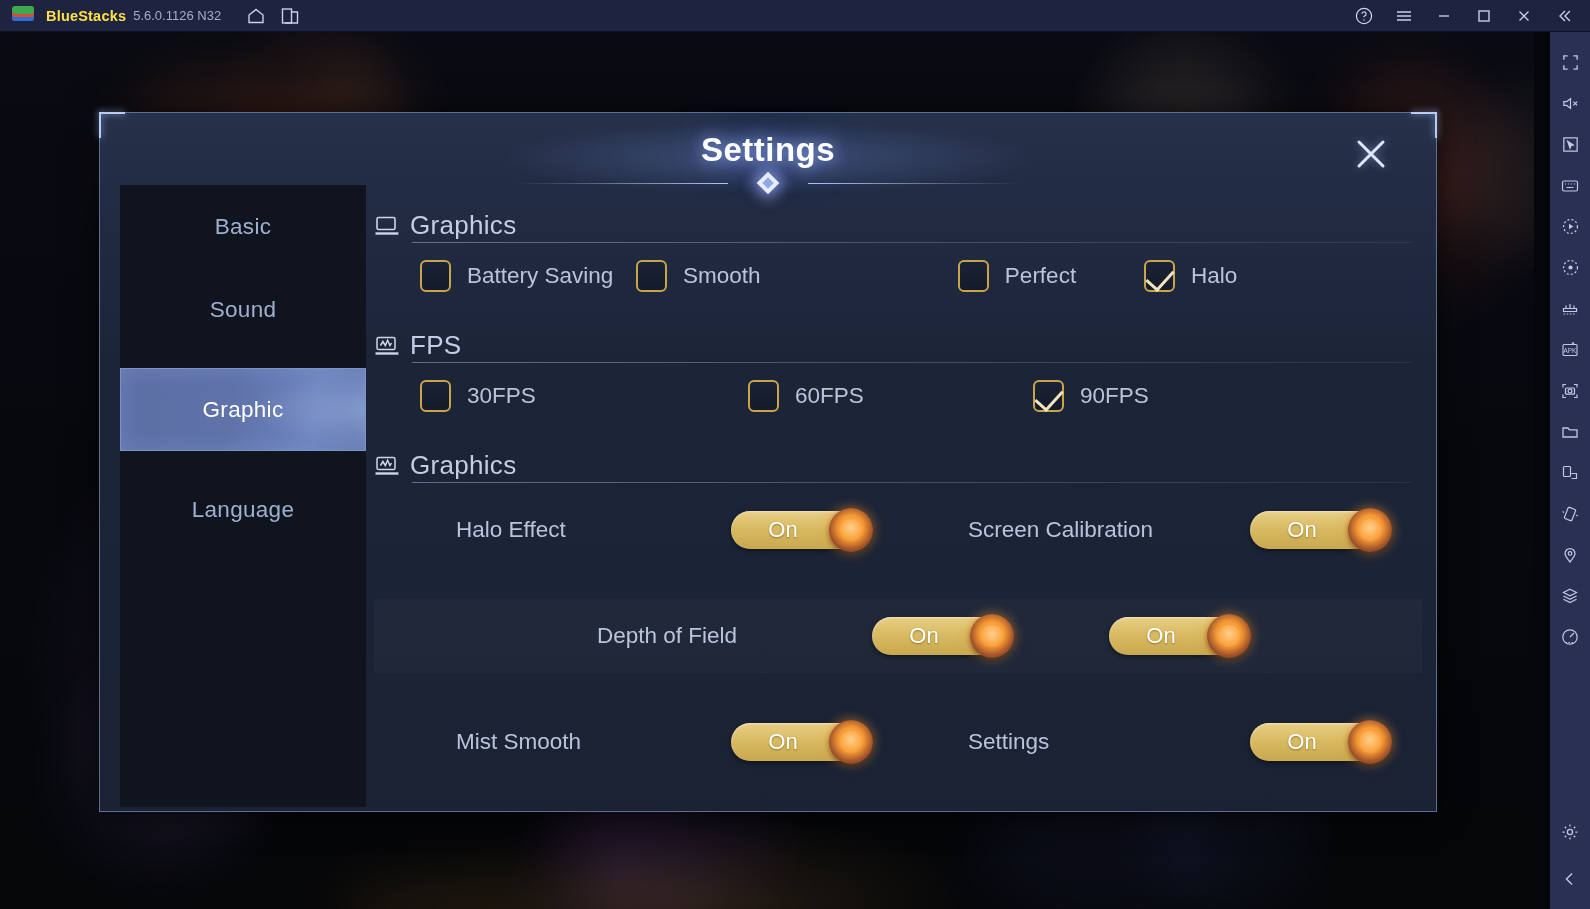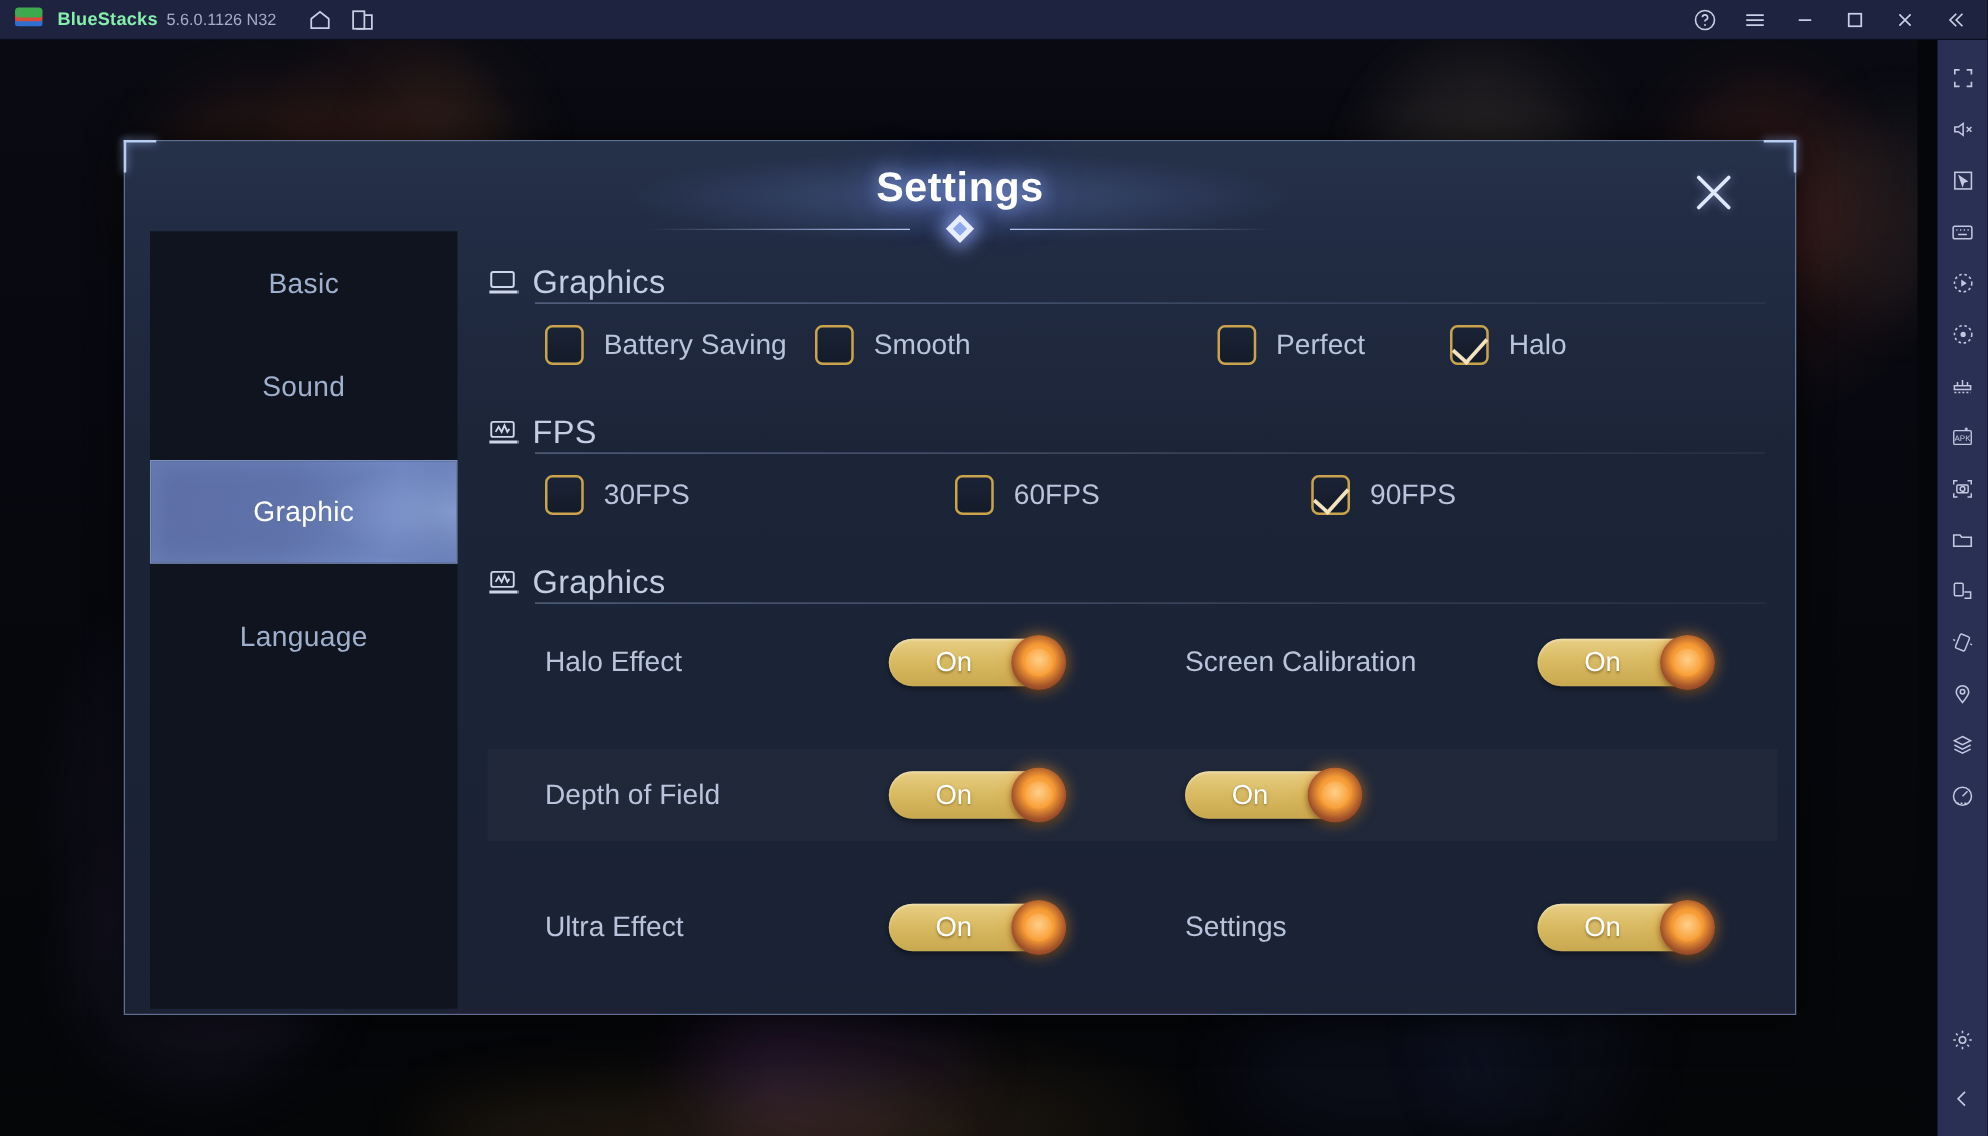--- a/index.html
+++ b/index.html
@@ -17,21 +17,21 @@
     background: #1e2340;
     display: flex; align-items: center;
     border-bottom: 1px solid #0d1024;
     z-index: 50;
   }
   .tb-logo { margin-left: 12px; width: 22px; height: 20px; position: relative; }
   .tb-logo i { position: absolute; left: 0; width: 22px; height: 6px; border-radius: 2px; display:block;}
   .tb-logo i:nth-child(1){ top: 9px; background:#2f6fd0; }
   .tb-logo i:nth-child(2){ top: 5px; background:#d84a3a; }
   .tb-logo i:nth-child(3){ top: 0px; background:#3fa94d; border-radius:3px; height:8px;}
-  #tb-title { margin-left: 12px; color: #86efac; font-size: 14.5px; font-weight: bold; letter-spacing:.2px;}
+  #tb-title { margin-left: 12px; color: #fde047; font-size: 14.5px; font-weight: bold; letter-spacing:.2px;}
   #tb-version { margin-left: 7px; color: #a6adc8; font-size: 13px; }
   .tb-icon {
     width: 34px; height: 32px; display:flex; align-items:center; justify-content:center;
     color: #c9cfe4;
   }
   .tb-icon svg { display:block; }
   #tb-left-icons { display:flex; margin-left: 18px; }
   #tb-right-icons { display:flex; margin-left:auto; margin-right: 6px; }
   #tb-right-icons .tb-icon { width: 40px; }
 
@@ -153,21 +153,21 @@
     box-shadow: inset 0 0 22px rgba(160,190,255,.22);
   }
   .nav-item.sel::after {
     content:""; position:absolute; right:0; top:0; bottom:0; width:110px;
     background: radial-gradient(ellipse at 100% 50%, rgba(190,215,255,.30), transparent 70%);
     pointer-events:none;
   }
   #nav-gap1 { height: 17px; }
   #nav-gap2 { height: 17px; }
 
-  #content { flex:1; padding-left: 24px; padding-right: 14px; padding-top: 4px; }
+  #content { flex:1; padding-left: 8px; padding-right: 14px; padding-top: 4px; }
 
   .section-head { display:flex; align-items:flex-end; height: 44px; position:relative; }
   .sec-icon { width: 28px; height:26px; margin-right: 8px; color:#cdd6ea; display:flex; align-items:flex-end;}
   .sec-title { font-size: 26px; color:#c3cde4; letter-spacing:.3px; line-height:1; position:relative; top:-1px;}
   .sec-rule { position:absolute; left: 38px; right: 10px; bottom: -4px; height:1px;
     background: linear-gradient(90deg, rgba(150,170,210,.55), rgba(150,170,210,.10)); }
 
   .opts-row { display:flex; align-items:center; height: 74px; padding-left: 46px; }
   .opt { display:flex; align-items:center; cursor:pointer; }
   .cbox {
@@ -178,21 +178,21 @@
   }
   .cbox.checked::after {
     content:""; position:absolute;
     left: 6px; top: 2px; width: 13px; height: 23px;
     border: solid #f3e3bf; border-width: 0 3.5px 3.5px 0;
     transform: rotate(42deg);
   }
   .opt-label { margin-left: 16px; font-size: 22.5px; color:#b9c4dc; white-space:nowrap; }
 
   
-  .tg-row { display:flex; align-items:center; height: 74px; margin-top: 12px; }
+  .tg-row { display:flex; align-items:center; height: 74px; margin-top: 12px; justify-content: center; }
   .tg-row.alt { background: rgba(255,255,255,.022); }
   .tg-cell { display:flex; align-items:center; }
   .tg-label { font-size: 22.5px; color:#b9c4dc; white-space:nowrap; }
   .toggle {
     width: 136px; height: 38px; border-radius: 19px;
     background: linear-gradient(180deg, #e8cf86 0%, #d9bb63 45%, #c8a84f 100%);
     box-shadow: inset 0 1px 2px rgba(255,255,255,.45), 0 2px 5px rgba(0,0,0,.45);
     position:relative; cursor:pointer; flex:0 0 auto;
   }
   .toggle .tg-text {
@@ -533,21 +533,21 @@
         <div class="tg-cell" style="padding-left:38px;">
           <span class="toggle">
             <span class="tg-text">On</span>
             <span class="knob"></span>
           </span>
         </div>
       </div>
 
       <div class="tg-row" style="margin-top:32px;">
         <div class="tg-cell" style="width:520px;padding-left:46px;">
-          <span class="tg-label" style="width:275px;">Ultra Effect</span>
+          <span class="tg-label" style="width:275px;">Mist Smooth</span>
           <span class="toggle">
             <span class="tg-text">On</span>
             <span class="knob"></span>
           </span>
         </div>
         <div class="tg-cell" style="padding-left:38px;">
           <span class="tg-label" style="width:282px;">Settings</span>
           <span class="toggle">
             <span class="tg-text">On</span>
             <span class="knob"></span>

